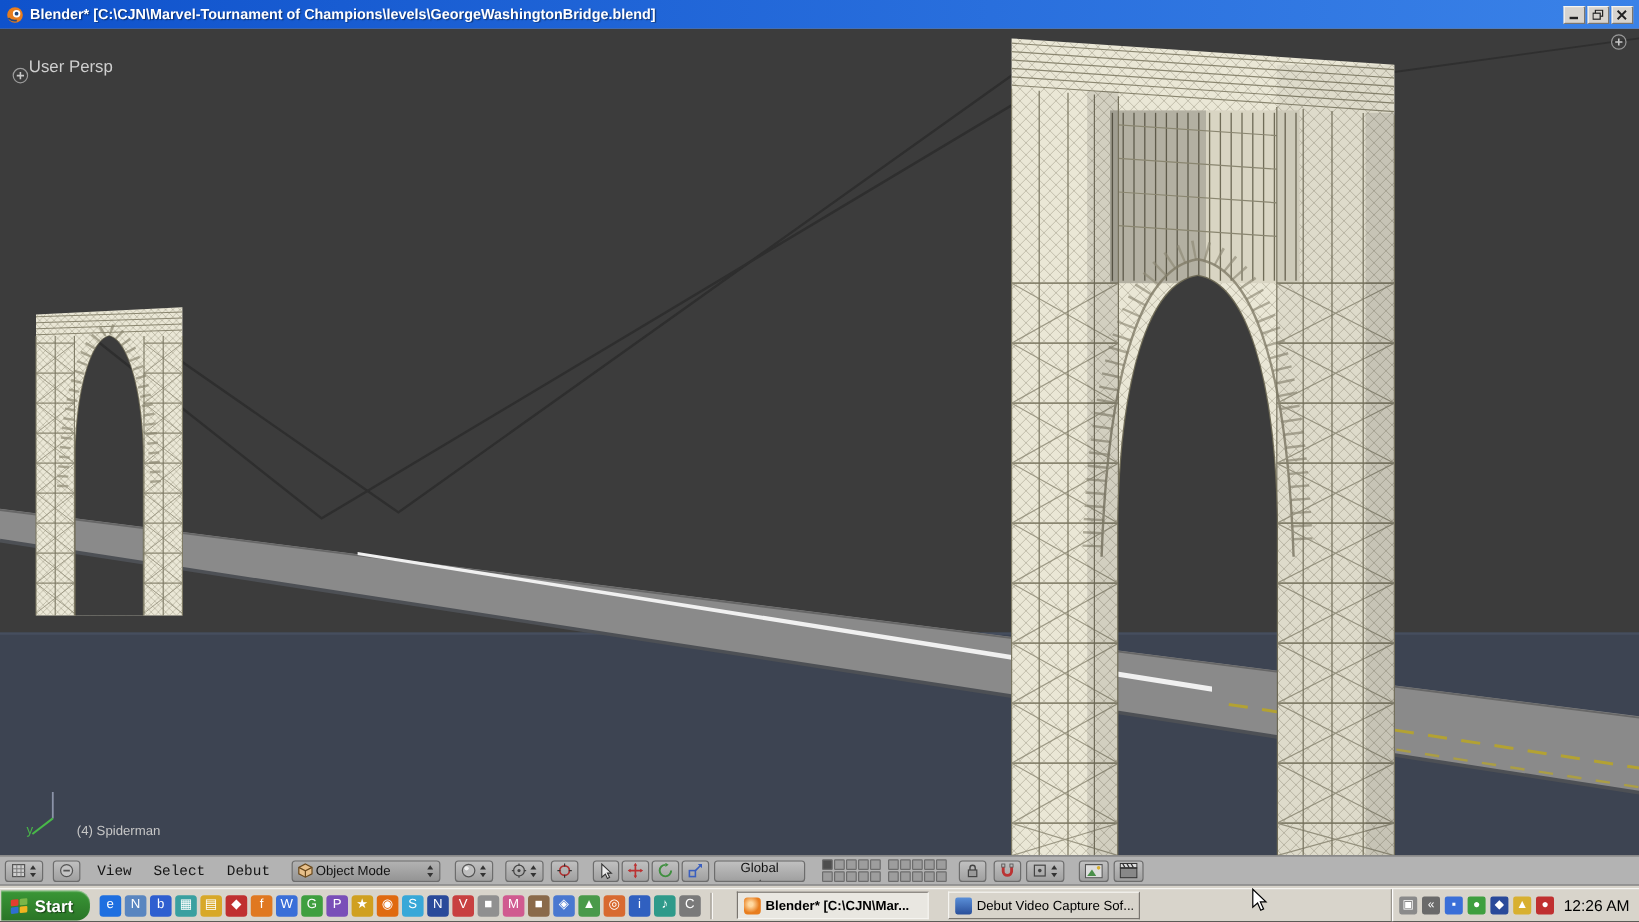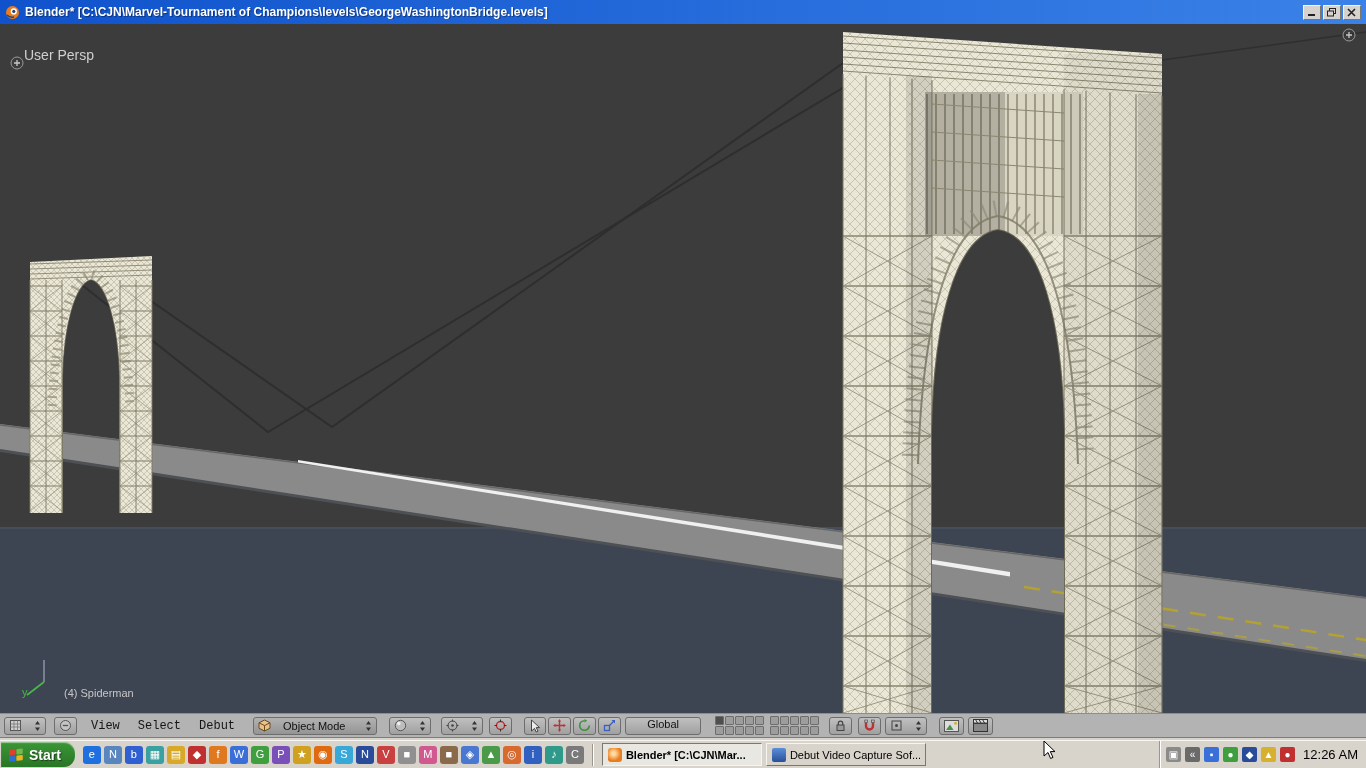--- a/index.html
+++ b/index.html
@@ -36,21 +36,21 @@
   .stripefill{fill:var(--road_stripe);}
   .bgfill{fill:var(--background);}
   .dashy{stroke:var(--road_dash);}
   .dashArc{stroke:var(--tower_line);}
 
   
   .bheader{position:absolute;top:713px;left:0;width:1366px;height:25px;background:var(--header_bg);
     border-top:1px solid #8d8d8d;border-bottom:1px solid #7c7c7c;
     display:flex;align-items:center;font-size:12px;color:#151515;}
   .hbtn{height:18px;background:linear-gradient(#c0c0c0,#a0a0a0);border:1px solid #6d6d6d;border-radius:3px;
-    display:flex;align-items:center;justify-content:center;gap:12px;padding:0 4px;flex:0 0 auto;}
+    display:flex;align-items:center;justify-content:center;gap:2px;padding:0 4px;flex:0 0 auto;}
   .hbtn svg{display:block;}
   .hmenu{flex:0 0 auto;padding:0 2px;cursor:default;font-family:Liberation Mono, monospace;}
   .dlabel{font-size:11px;color:#111;white-space:nowrap;}
   .hgroup{display:flex;gap:2px;flex:0 0 auto;}
   .layers{display:grid;grid-template-columns:repeat(5,9px);grid-template-rows:9px 9px;gap:1px;flex:0 0 auto;}
   .lcell{width:9px;height:9px;background:#9d9d9d;border:1px solid #6d6d6d;border-radius:1px;}
   .lcell.active{background:#4e4e4e;}
   .ml4{margin-left:4px;} .ml6{margin-left:6px;} .ml8{margin-left:8px;} .ml10{margin-left:10px;}
   .ml12{margin-left:12px;} .ml14{margin-left:14px;} .ml16{margin-left:16px;}
 
@@ -58,21 +58,21 @@
   .taskbar{position:absolute;top:740px;left:0;width:1366px;height:28px;background:var(--taskbar_bg);
     border-top:1px solid #f6f5f2;display:flex;align-items:center;}
   .startbtn{height:25px;margin:0 4px 0 1px;padding:0 14px 0 7px;border-radius:0 11px 11px 0;
     background:linear-gradient(var(--start_green),#2a7527);display:flex;align-items:center;gap:5px;flex:0 0 auto;
     box-shadow:inset 0 1px 1px rgba(255,255,255,.5);}
   .startbtn .slabel{color:#fff;font-weight:bold;font-size:14px;text-shadow:1px 1px 1px rgba(0,0,0,.5);}
   .ql{display:flex;align-items:center;gap:3px;flex:0 0 auto;margin:0 4px;}
   .qlicon{width:18px;height:18px;border-radius:3px;display:flex;align-items:center;justify-content:center;
     color:#fff;font-size:11px;line-height:1;}
   .tsep{width:2px;height:22px;border-left:1px solid #9a968e;border-right:1px solid #fff;margin:0 4px;flex:0 0 auto;}
-  .taskbtn{height:23px;width:160px;margin-left:4px;display:flex;align-items:center;gap:4px;padding:0 5px;
+  .taskbtn{height:23px;width:160px;margin-left:16px;display:flex;align-items:center;gap:4px;padding:0 5px;
     font-family:"Liberation Sans",sans-serif;font-size:11px;color:#000;background:var(--taskbar_bg);
     border:1px solid;border-color:#f5f4f0 #7a7670 #7a7670 #f5f4f0;overflow:hidden;flex:0 0 auto;}
   .taskbtn.active{border-color:#7a7670 #f5f4f0 #f5f4f0 #7a7670;background:#e9e7e1;font-weight:bold;}
   .tlabel{white-space:nowrap;overflow:hidden;}
   .ticon{width:14px;height:14px;border-radius:3px;flex:0 0 auto;}
   .ticon.blender{background:radial-gradient(circle at 40% 40%,#ffd9a0 15%,#e87d1e 60%);}
   .ticon.debut{background:linear-gradient(#5a8fd8,#2a4f9a);border-radius:2px;}
   .spacer{flex:1;}
   .tray{display:flex;align-items:center;height:28px;padding:0 8px 0 6px;flex:0 0 auto;
     border-left:1px solid #9a968e;box-shadow:inset 1px 0 0 #fff;}
@@ -90,21 +90,21 @@
 
   <div class="titlebar">
     <span class="app-icon">
       <svg width="15" height="15">
           <circle cx="7.5" cy="7.5" r="6.5" fill="#e87d1e"></circle>
           <circle cx="8.8" cy="6.4" r="3.1" fill="#fff"></circle>
           <circle cx="8.8" cy="6.4" r="1.6" fill="#23477a"></circle>
           <path d="M2 10 Q5 13 9 12" stroke="#23477a" stroke-width="1.4" fill="none"></path>
         </svg>
     </span>
-    <span class="title-text">Blender* [C:\CJN\Marvel-Tournament of Champions\levels\GeorgeWashingtonBridge.levels]</span>
+    <span class="title-text">Blender* [C:\CJN\Marvel-Tournament of Champions\levels\GeorgeWashingtonBridge.blend]</span>
     <span class="winbtns">
       <span class="wbtn">
           <svg width="10" height="9">
             <rect x="1" y="6" width="7" height="2" fill="#222"></rect>
           </svg>
         </span>
       <span class="wbtn">
           <svg width="10" height="9">
             <rect x="2.5" y="0.5" width="6" height="5" fill="none" stroke="#222"></rect>
             <rect x="0.5" y="3" width="6" height="5" fill="#d6d3ce" stroke="#222"></rect>

